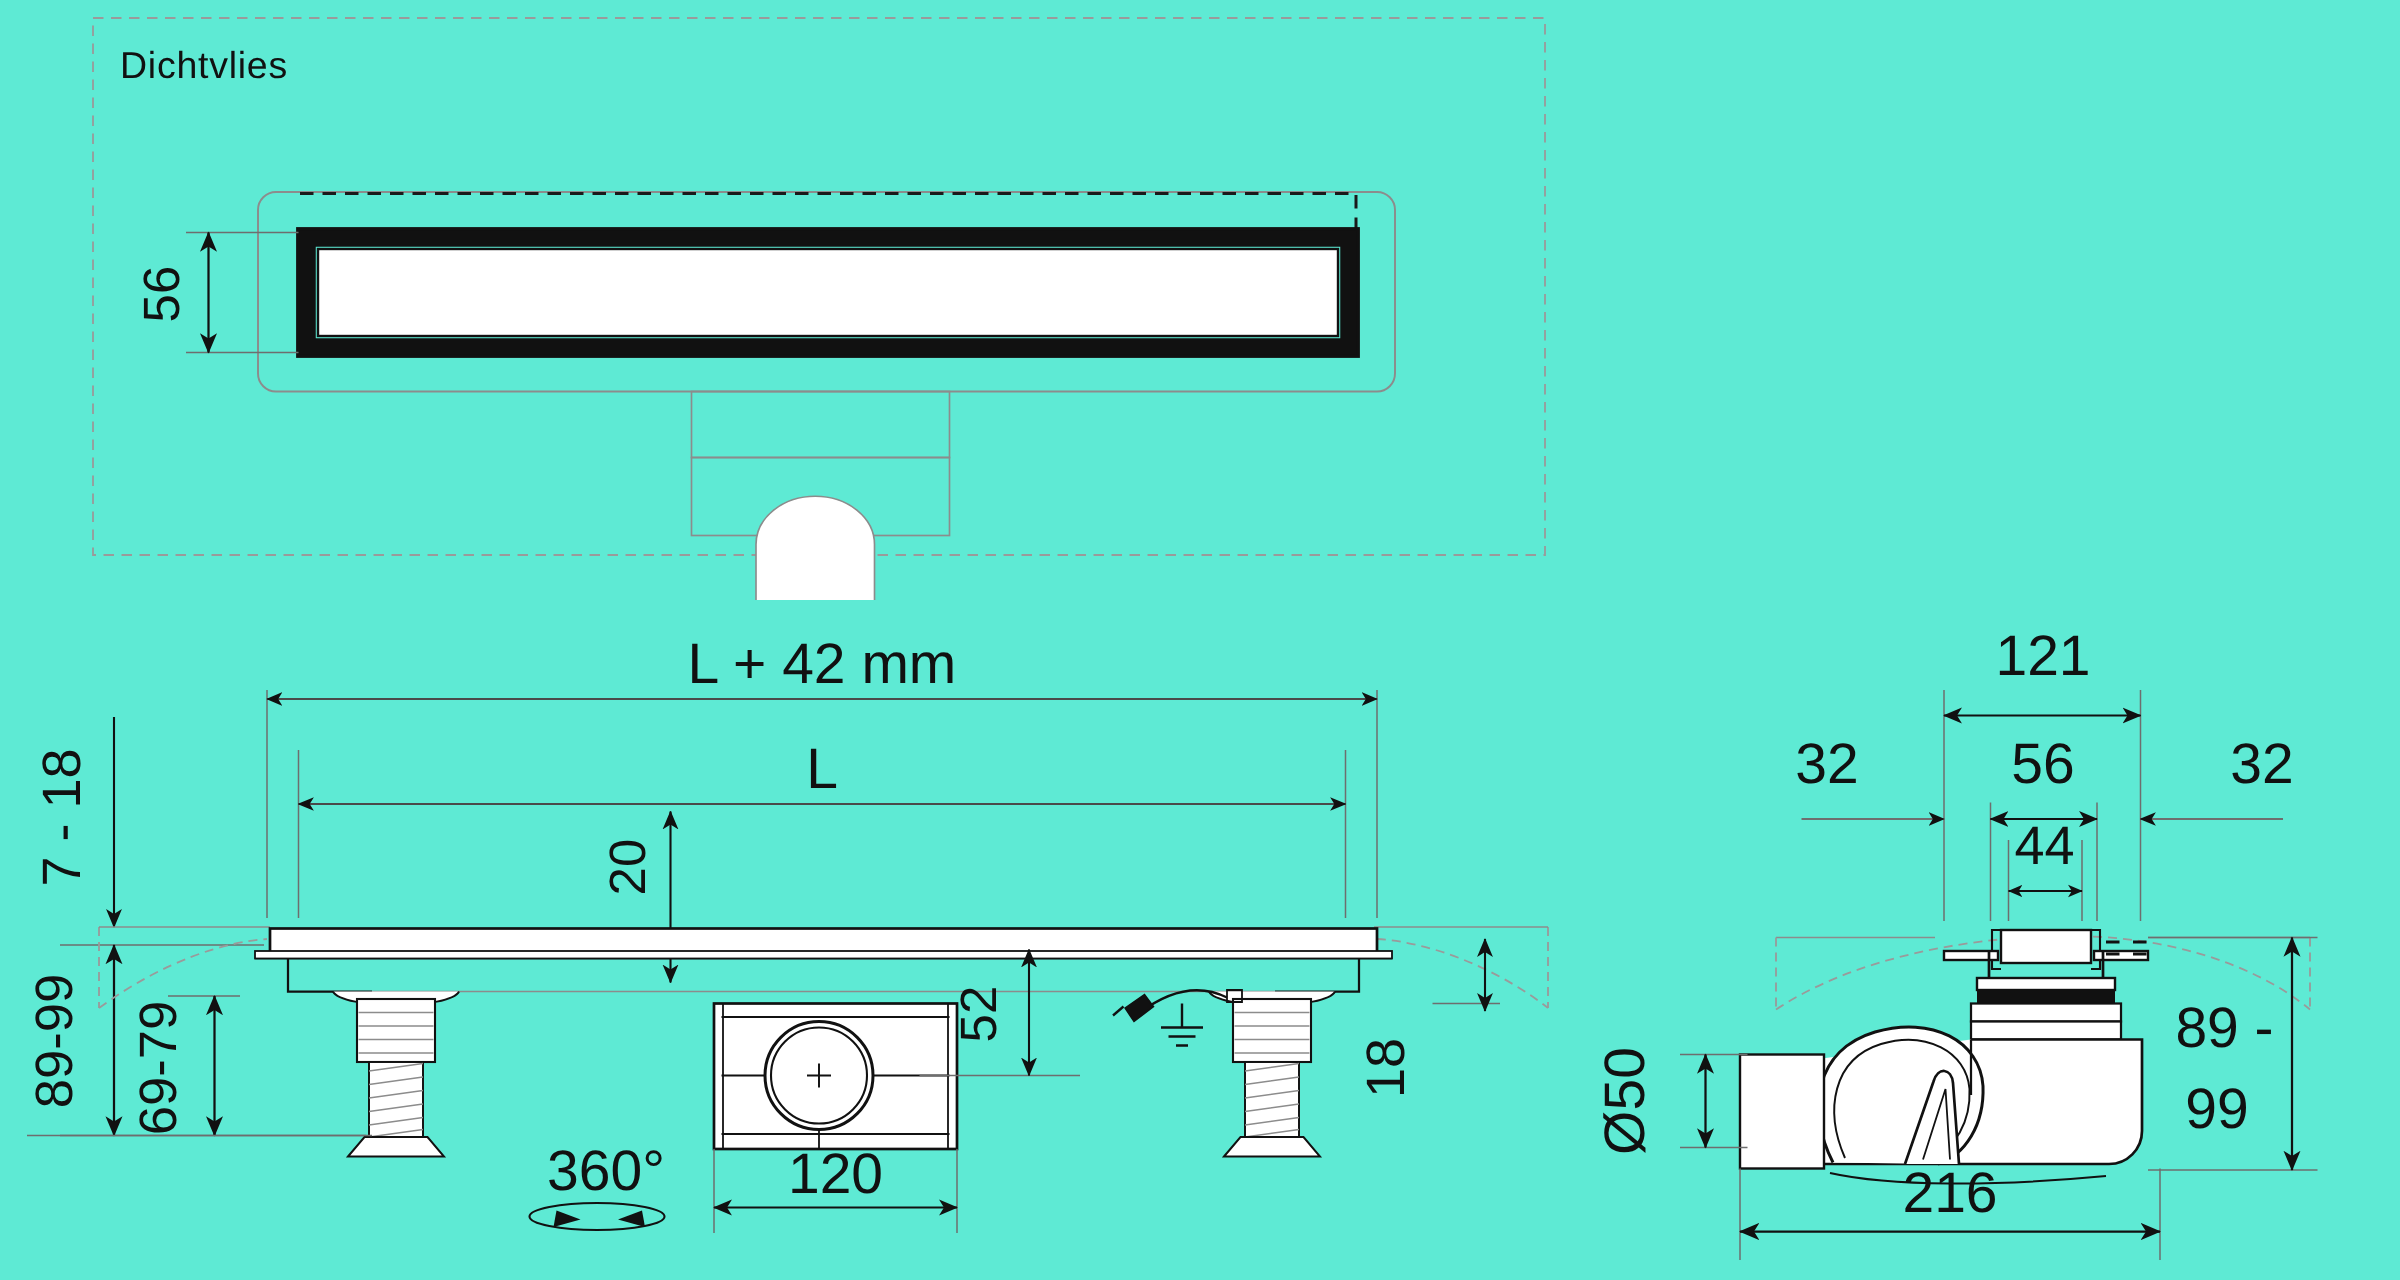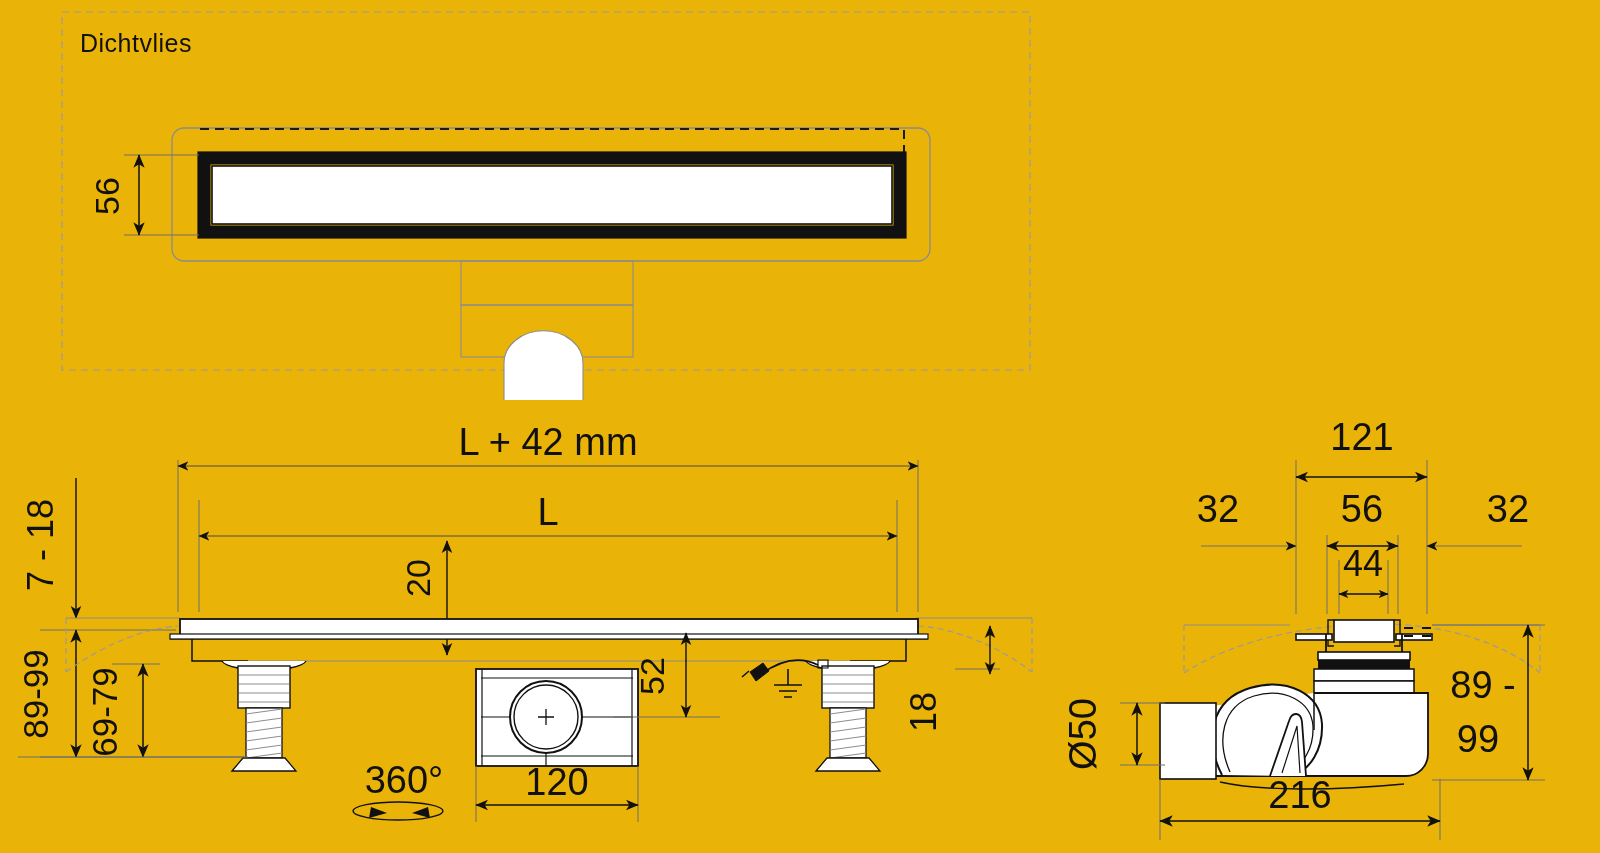--- a/index.html
+++ b/index.html
@@ -2,21 +2,21 @@
 <html><head>
 <meta charset="utf-8">
 <title>Technical Drawing — Linear Shower Drain</title>
 <style>
   html,body{margin:0;padding:0;background:#ffffff;}
   body{
     width:1600px;height:853px;overflow:hidden;
     font-family:"Liberation Sans","DejaVu Sans",sans-serif;
     color:#1a1a1a;
   }
-  #sheet{position:relative;width:1600px;height:853px;background:#eab308;}
+  #sheet{position:relative;width:1600px;height:853px;background:#5eead4;}
   svg#drawing{position:absolute;left:0;top:0;width:1600px;height:853px;display:block;}
   .lbl{font-family:"Liberation Sans","DejaVu Sans",sans-serif;fill:#111111;}
 </style>
 </head>
 <body>
 
 <div id="sheet">
 
 <svg id="drawing" viewBox="0 0 1600 853" xmlns="http://www.w3.org/2000/svg">
 

